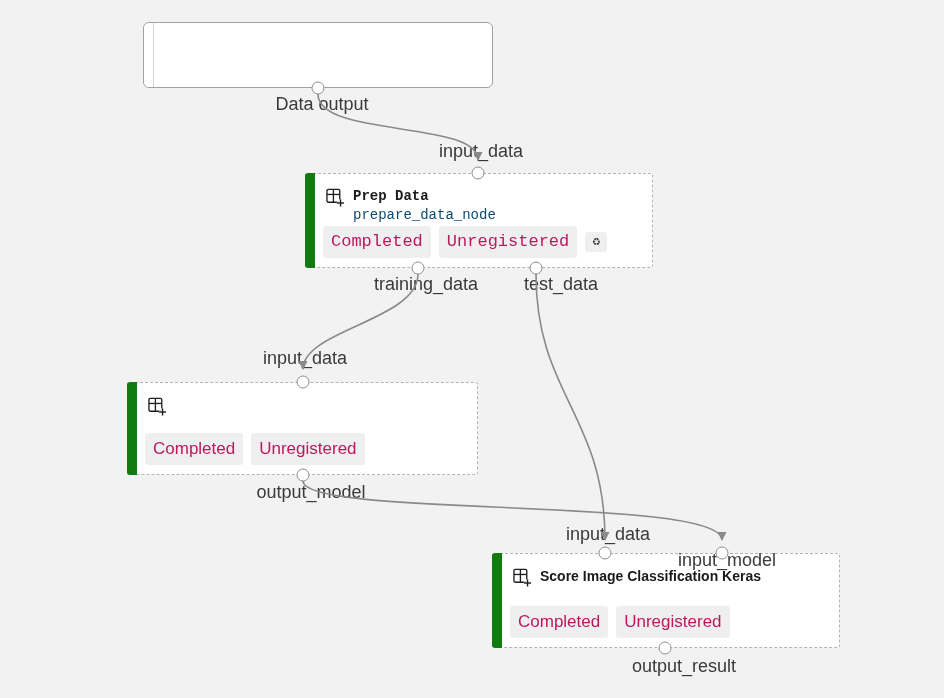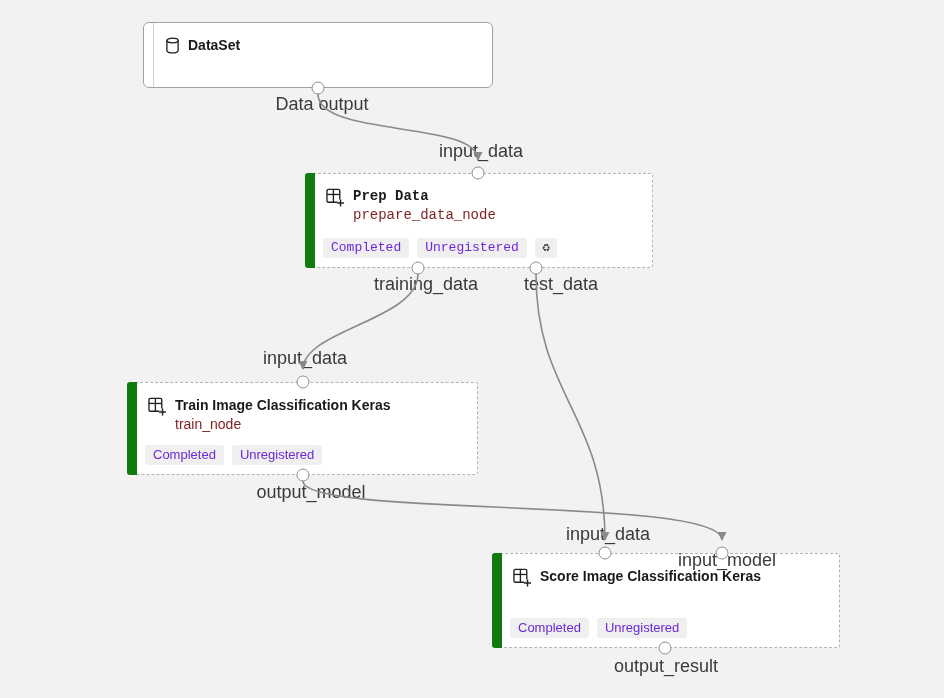--- a/index.html
+++ b/index.html
@@ -31,30 +31,30 @@
   .node-head{
     display:flex;align-items:flex-start;
     padding:13px 10px 0 20px;gap:8px;
   }
   .node-icon{flex:0 0 auto;margin-top:1px;}
   .title{
     font-size:14px;font-weight:bold;color:#1b1a19;line-height:19px;
     white-space:nowrap;
   }
   .subtitle{
-    font-size:14px;font-weight:normal;color:#7f1d1d;line-height:19px;
+    font-size:14px;font-weight:normal;color:#0c4a6e;line-height:19px;
     white-space:nowrap;
   }
   .badges{
     position:absolute;left:17px;bottom:9px;
     display:flex;align-items:center;gap:8px;
   }
   .badge{
-    background:#efefef;border-radius:3px;padding:1px 8px;
-    font-size:13px;color:#6d28d9;line-height:18px;white-space:nowrap;
+    background:#efefef;border-radius:3px;padding:7px 8px;
+    font-size:17px;color:#be185d;line-height:18px;white-space:nowrap;
   }
   .badge.icon-badge{
     padding:1px 4px;display:flex;align-items:center;justify-content:center;
     font-size:13px;color:#3b3a39;min-width:14px;
   }
 
   .port{
     position:absolute;width:13px;height:13px;border-radius:50%;
     background:#ffffff;border:1.5px solid #8f8e8d;box-sizing:border-box;
     transform:translate(-50%,-50%);z-index:3;
@@ -76,33 +76,20 @@
       </marker>
     </defs>
     <path d="M318,94 C318,138 478,120 478,160" fill="none" stroke="#8a8a8a" stroke-width="1.6" marker-end="url(#arrow)"></path>
     <path d="M418,274 C418,320 303,330 303,369" fill="none" stroke="#8a8a8a" stroke-width="1.6" marker-end="url(#arrow)"></path>
     <path d="M536,274 C536,395 605,415 605,540" fill="none" stroke="#8a8a8a" stroke-width="1.6" marker-end="url(#arrow)"></path>
     <path d="M303,481 C303,518 722,496 722,540" fill="none" stroke="#8a8a8a" stroke-width="1.6" marker-end="url(#arrow)"></path>
   </svg>
 
   <div class="node solid" style="left:143px;top:22px;width:350px;height:66px;">
     <div class="leftbar plain"></div>
-    <div class="node-head" style="padding-left:21px;">
-      <span class="node-icon">
-        <svg viewBox="0 0 16 18" width="15" height="17">
-          <g fill="none" stroke="#1f1e1d" stroke-width="1.4">
-            <ellipse cx="8" cy="3.6" rx="6" ry="2.5"></ellipse>
-            <path d="M2 3.6 V14.3 C2 15.8 4.7 16.9 8 16.9 C11.3 16.9 14 15.8 14 14.3 V3.6"></path>
-          </g>
-        </svg>
-      </span>
-      <div>
-        <div class="title">DataSet</div>
-      </div>
-    </div>
   </div>
 
   <div class="node dashed" style="left:305px;top:173px;width:348px;height:95px;font-family:Liberation Mono, monospace;">
     <div class="leftbar green"></div>
     <div class="node-head">
       <span class="node-icon">
         <svg viewBox="0 0 20 20" width="19" height="19">
           <g fill="none" stroke="#1f1e1d" stroke-width="1.4">
             <rect x="1" y="1.5" width="13.5" height="13.5" rx="1.5"></rect>
             <line x1="1" y1="6.8" x2="14.5" y2="6.8"></line>
@@ -143,24 +130,20 @@
           <g stroke="#ffffff" stroke-width="3.4">
             <line x1="15.3" y1="12" x2="15.3" y2="19.5"></line>
             <line x1="11.5" y1="15.8" x2="19" y2="15.8"></line>
           </g>
           <g stroke="#1f1e1d" stroke-width="1.5">
             <line x1="15.3" y1="12" x2="15.3" y2="19.5"></line>
             <line x1="11.5" y1="15.8" x2="19" y2="15.8"></line>
           </g>
         </svg>
       </span>
-      <div>
-        <div class="title">Train Image Classification Keras</div>
-        <div class="subtitle">train_node</div>
-      </div>
     </div>
     <div class="badges">
       <span class="badge">Completed</span>
       <span class="badge">Unregistered</span>
     </div>
   </div>
 
   <div class="node dashed" style="left:492px;top:553px;width:348px;height:95px;">
     <div class="leftbar green"></div>
     <div class="node-head">
@@ -202,15 +185,15 @@
   <div class="port" style="left:665px;top:648px;"></div>
 
   <span class="port-label" style="left:322px;top:96px;">Data output</span>
   <span class="port-label" style="left:481px;top:143px;">input_data</span>
   <span class="port-label" style="left:426px;top:276px;">training_data</span>
   <span class="port-label" style="left:536px;top:276px;margin-left:25px;">test_data</span>
   <span class="port-label" style="left:305px;top:350px;">input_data</span>
   <span class="port-label" style="left:311px;top:484px;">output_model</span>
   <span class="port-label" style="left:608px;top:526px;">input_data</span>
   <span class="port-label" style="left:727px;top:552px;">input_model</span>
-  <span class="port-label" style="left:666px;top:658px;text-align:center;">output_result</span>
+  <span class="port-label" style="left:684px;top:658px;text-align:center;">output_result</span>
 
 </div>
 
 </body></html>

